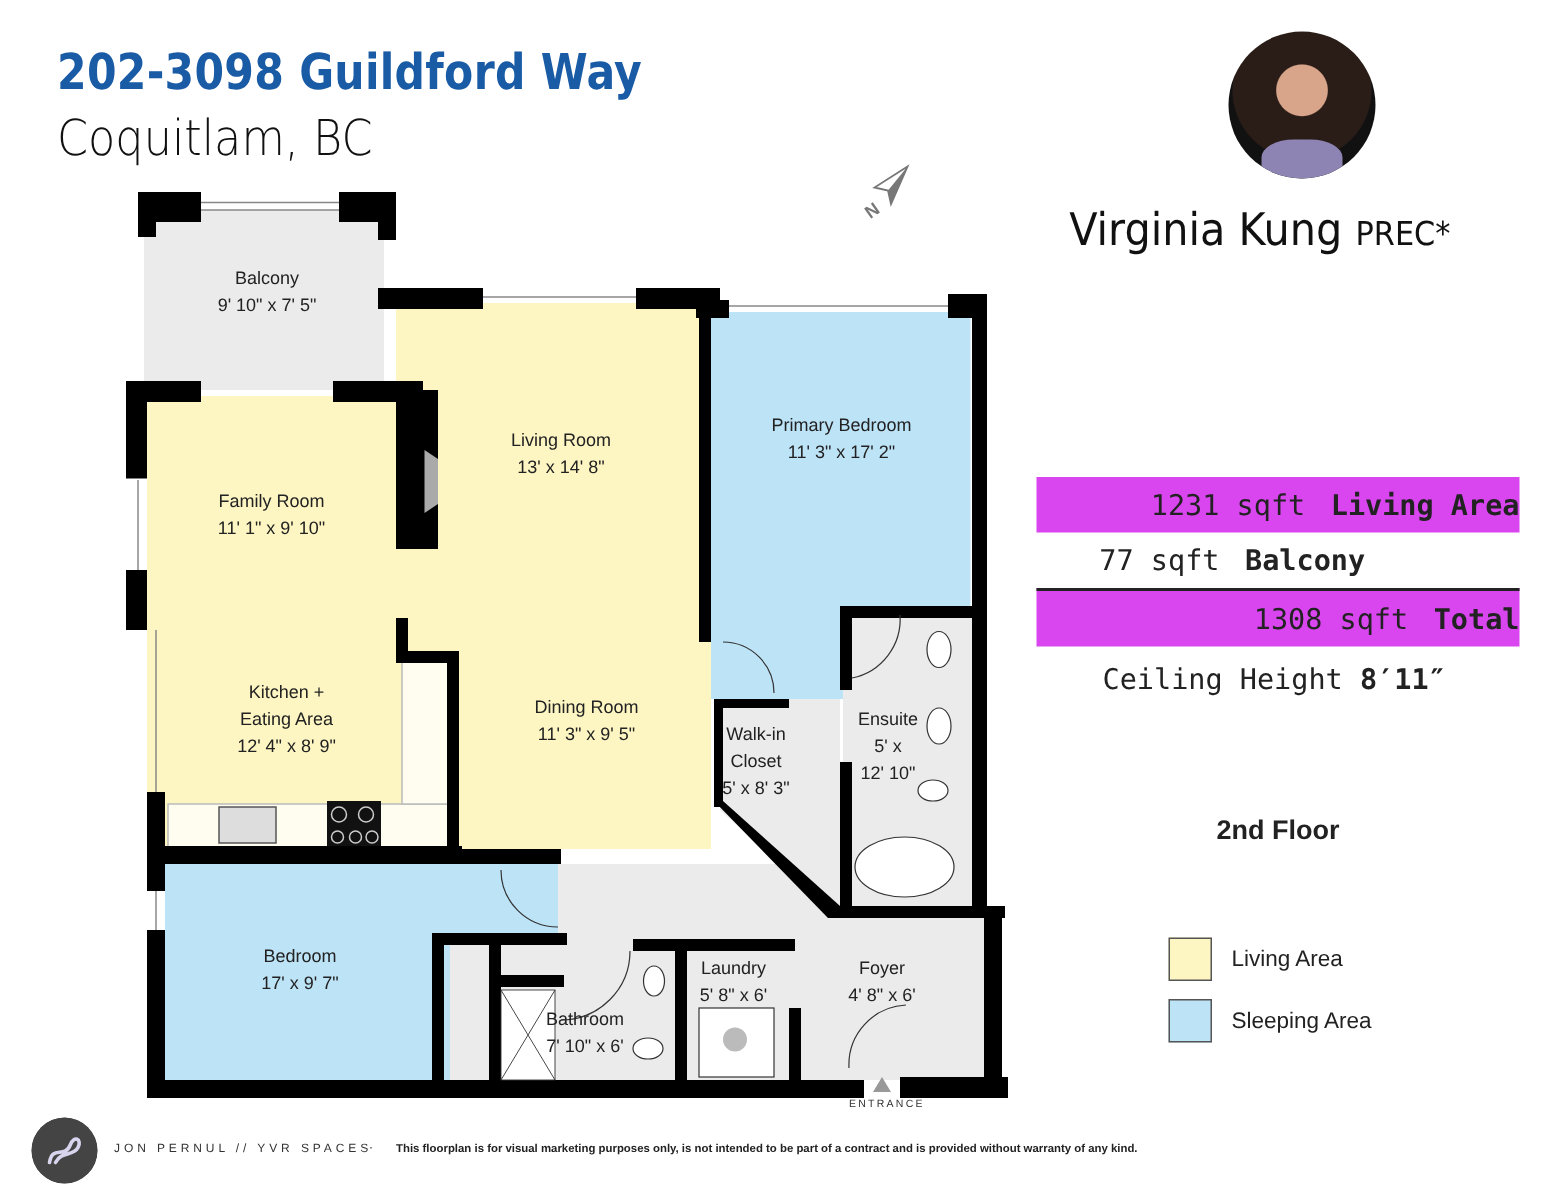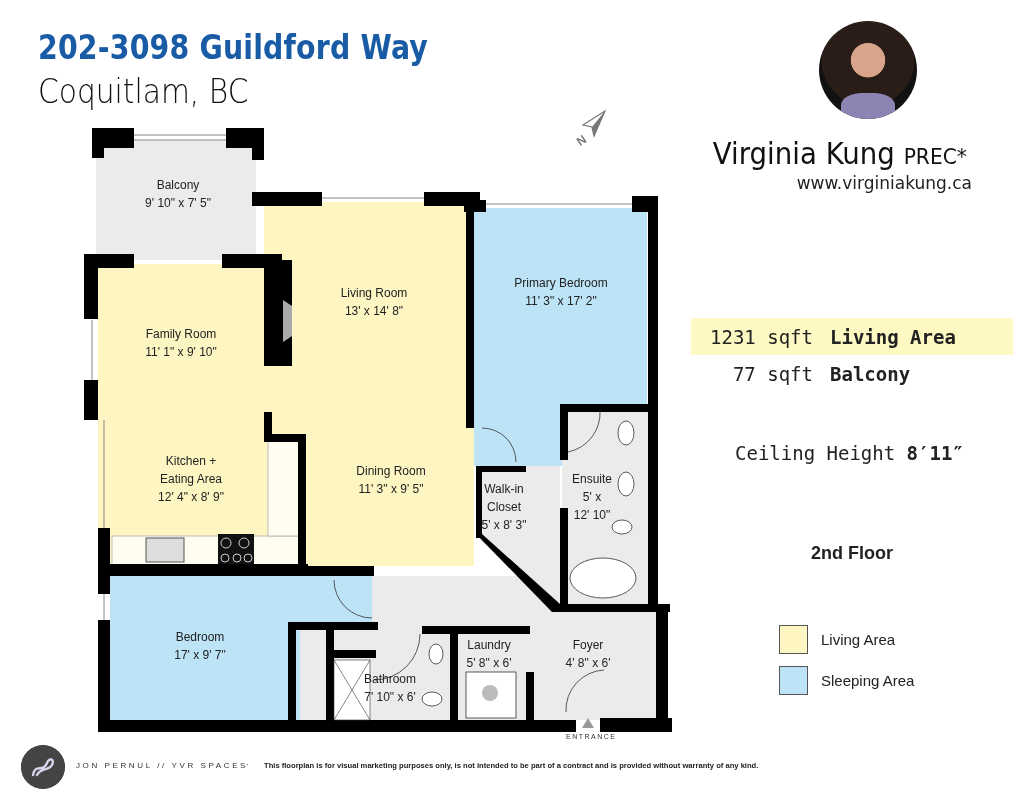--- a/index.html
+++ b/index.html
@@ -8,21 +8,21 @@
   .subtitle{position:absolute;left:38px;top:72px;font-size:33px;color:#111;font-family:"DejaVu Sans",sans-serif;font-weight:300;transform:scaleX(0.9);transform-origin:left top;}
   .photo{position:absolute;left:819px;top:21px;width:98px;height:98px;border-radius:50%;background:radial-gradient(circle at 50% 40%,#d9a58a 0 22%,#2a1d18 23% 60%,#111 61%);overflow:hidden;}
   .photo .shirt{position:absolute;left:22px;top:72px;width:54px;height:30px;background:#8d84b3;border-radius:40% 40% 0 0;}
   .agent{position:absolute;right:63px;top:136px;text-align:right;width:270px;}
   .agent .name{font-size:30px;font-family:"DejaVu Sans",sans-serif;color:#111;transform:scaleX(0.92);white-space:nowrap;}
   .agent .name b{font-size:22px;font-weight:normal;}
   .agent .phone{font-size:21px;font-family:"DejaVu Sans",sans-serif;margin-top:0px;}
   .agent .email,.agent .web{font-size:17px;font-family:"DejaVu Sans",sans-serif;margin-top:2px;}
   .area-table{position:absolute;left:691px;top:318px;width:322px;font-family:"DejaVu Sans Mono",monospace;font-size:19px;}
   .area-row{height:37px;display:flex;align-items:center;}
-  .area-row.shaded{background:#fef9c3;}
+  .area-row.shaded{background:#d946ef;justify-content:flex-end;}
   .area-row .num{width:122px;text-align:right;padding-right:17px;}
   .area-row .lbl{font-weight:bold;}
   .area-row.sep{border-top:2px solid #222;}
   .ceiling{position:absolute;left:735px;top:442px;font-family:"DejaVu Sans Mono",monospace;font-size:19px;}
   .ceiling b{font-weight:bold;}
   .floor-label{position:absolute;left:811px;top:543px;font-size:18px;font-weight:bold;}
   .legend-item{position:absolute;left:779px;display:flex;align-items:center;font-size:15px;}
   .legend-item .sw{width:27px;height:27px;border:1px solid #555;margin-right:13px;}
   .compass{position:absolute;left:573px;top:108px;}
   .footer-logo{position:absolute;left:21px;top:745px;width:44px;height:44px;border-radius:50%;background:#444;}
@@ -41,31 +41,34 @@
 
 <div class="photo">
     <div class="shirt"></div>
   </div>
 
 <div class="agent">
   <div class="name">
     <span>Virginia Kung</span>
     <b>PREC*</b>
   </div>
-  <div class="web">www.virginiakung.ca</div>
 </div>
 
 <div class="area-table">
   <div class="area-row shaded">
     <span class="num"><span>1231</span> <span>sqft</span></span>
     <span class="lbl">Living Area</span>
   </div>
   <div class="area-row">
     <span class="num"><span>77</span> <span>sqft</span></span>
     <span class="lbl">Balcony</span>
+  </div>
+  <div class="area-row shaded sep">
+    <span class="num"><span>1308</span> <span>sqft</span></span>
+    <span class="lbl">Total</span>
   </div>
 </div>
 <div class="ceiling">
   <span>Ceiling Height</span>
   <b>8′11″</b>
 </div>
 
 <div class="floor-label">2nd Floor</div>
 
 <div class="legend-item" style="top:625px">

